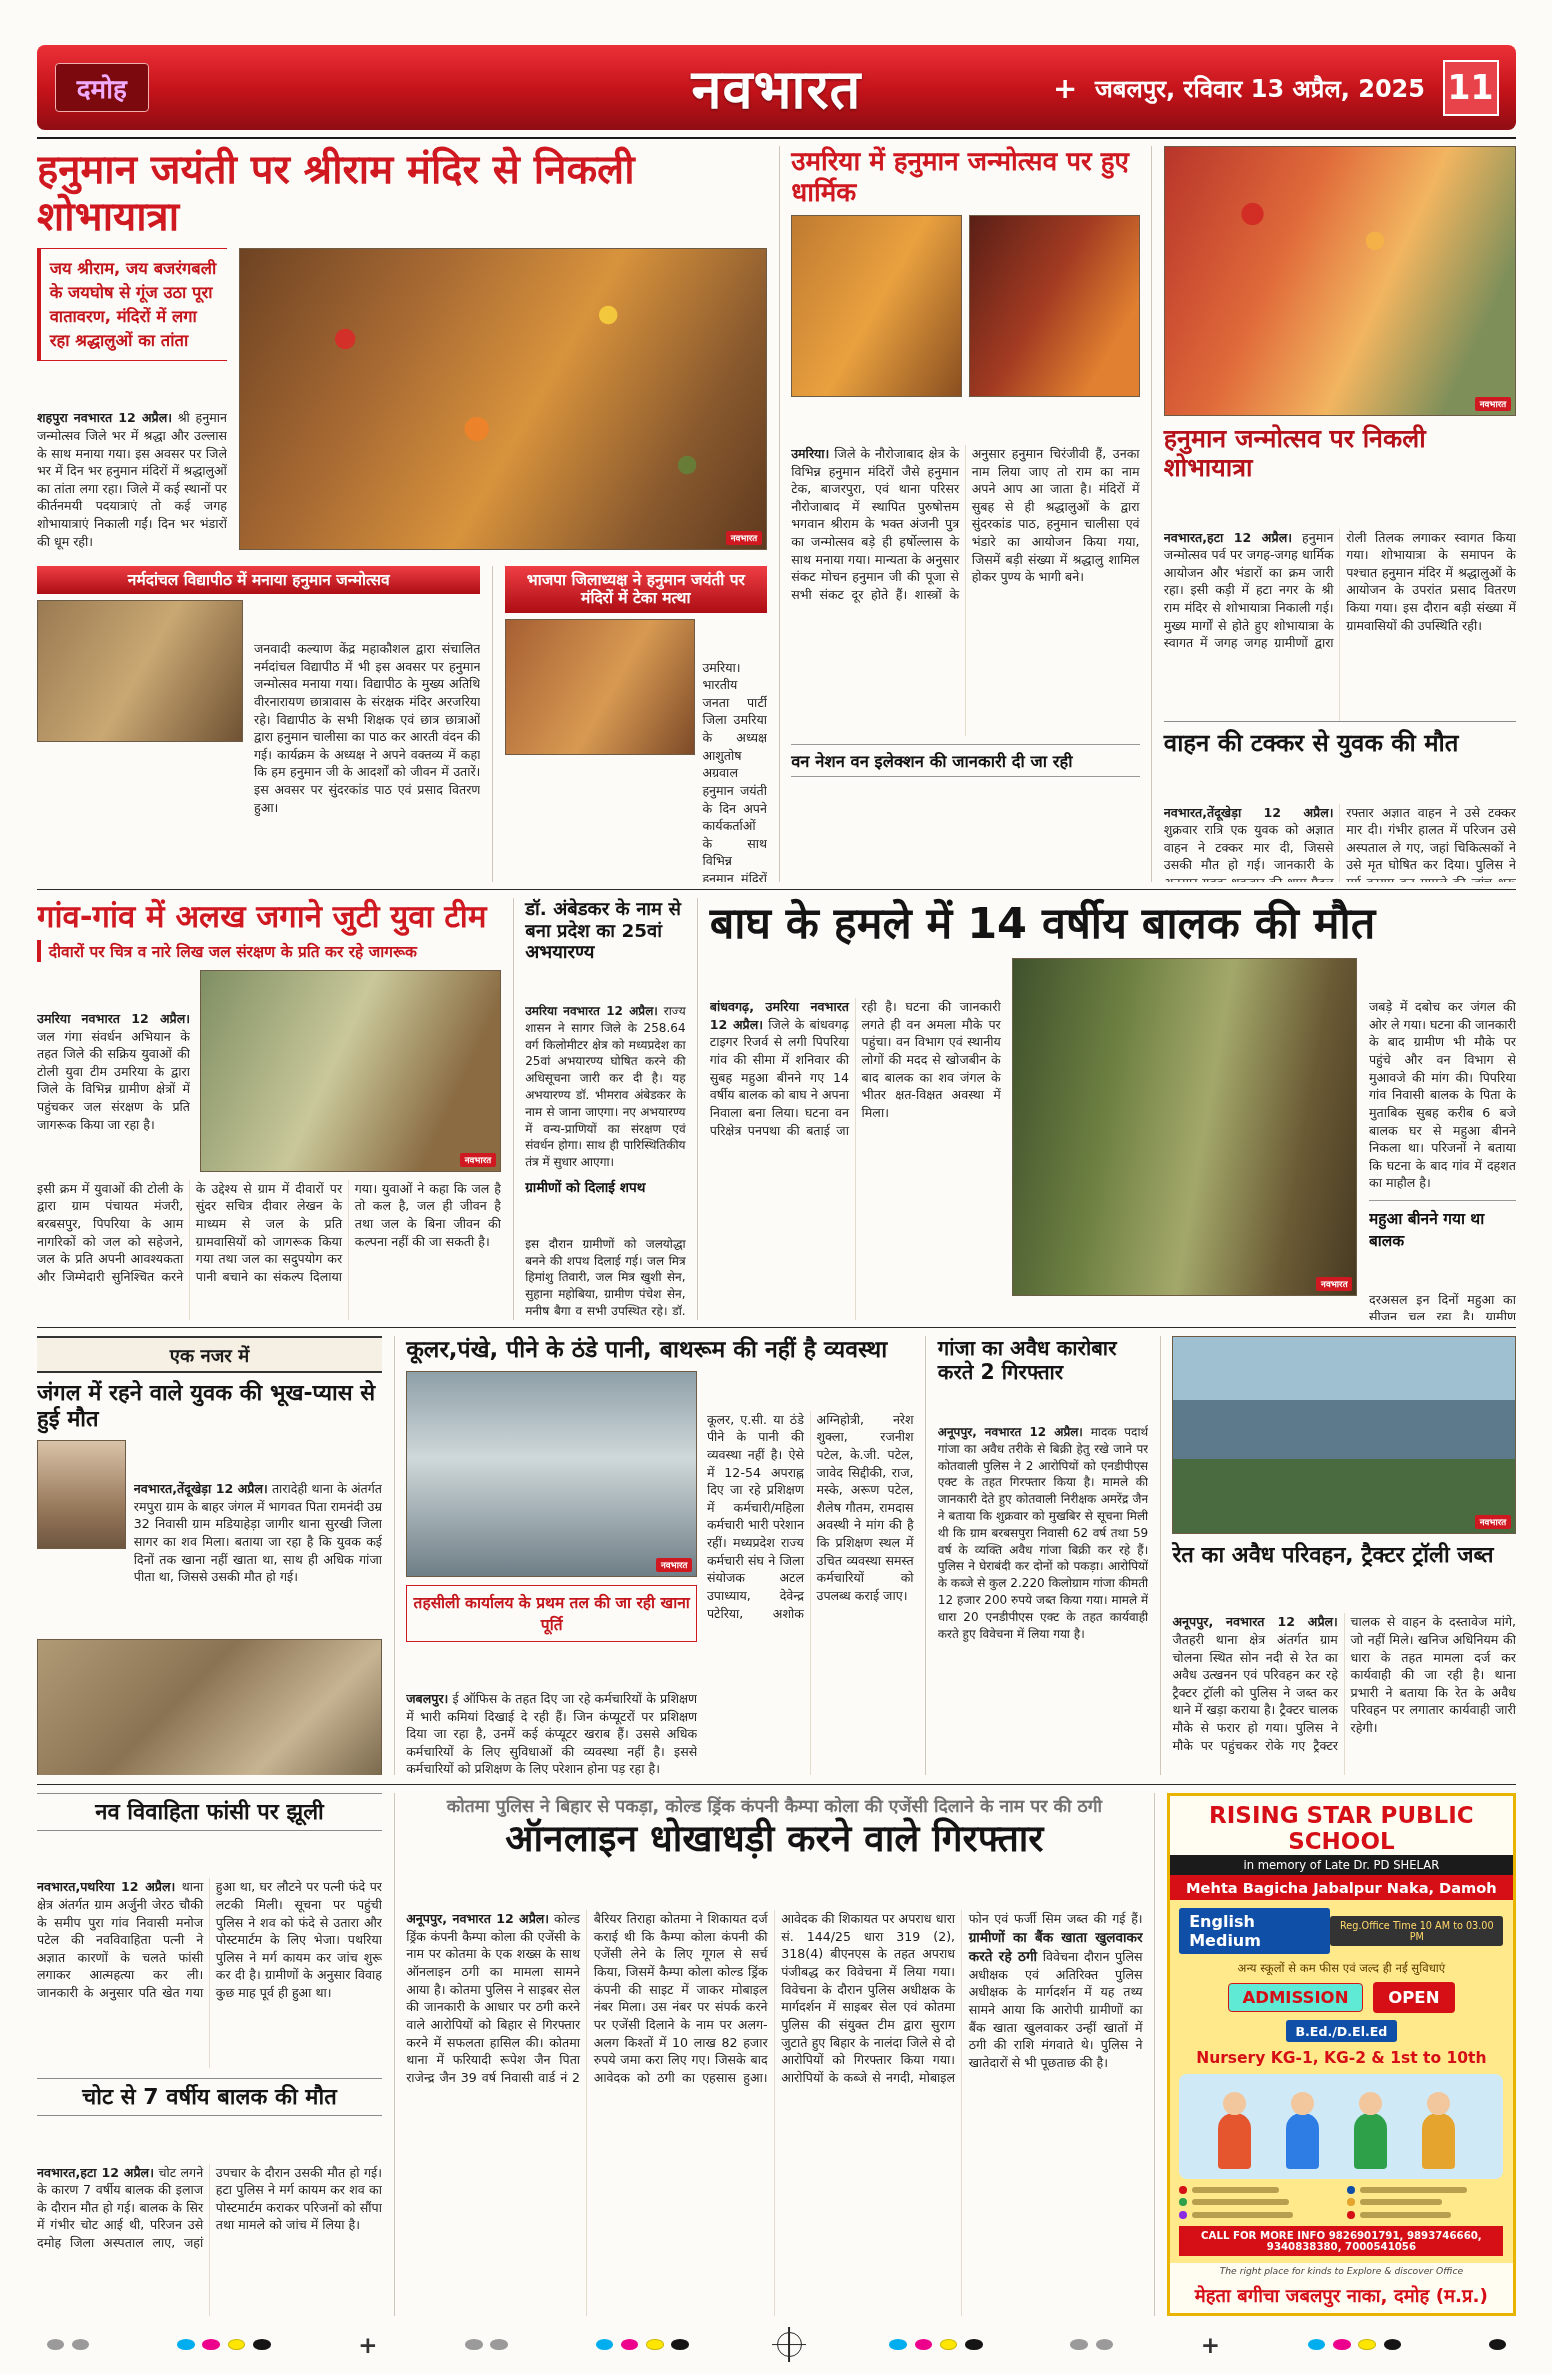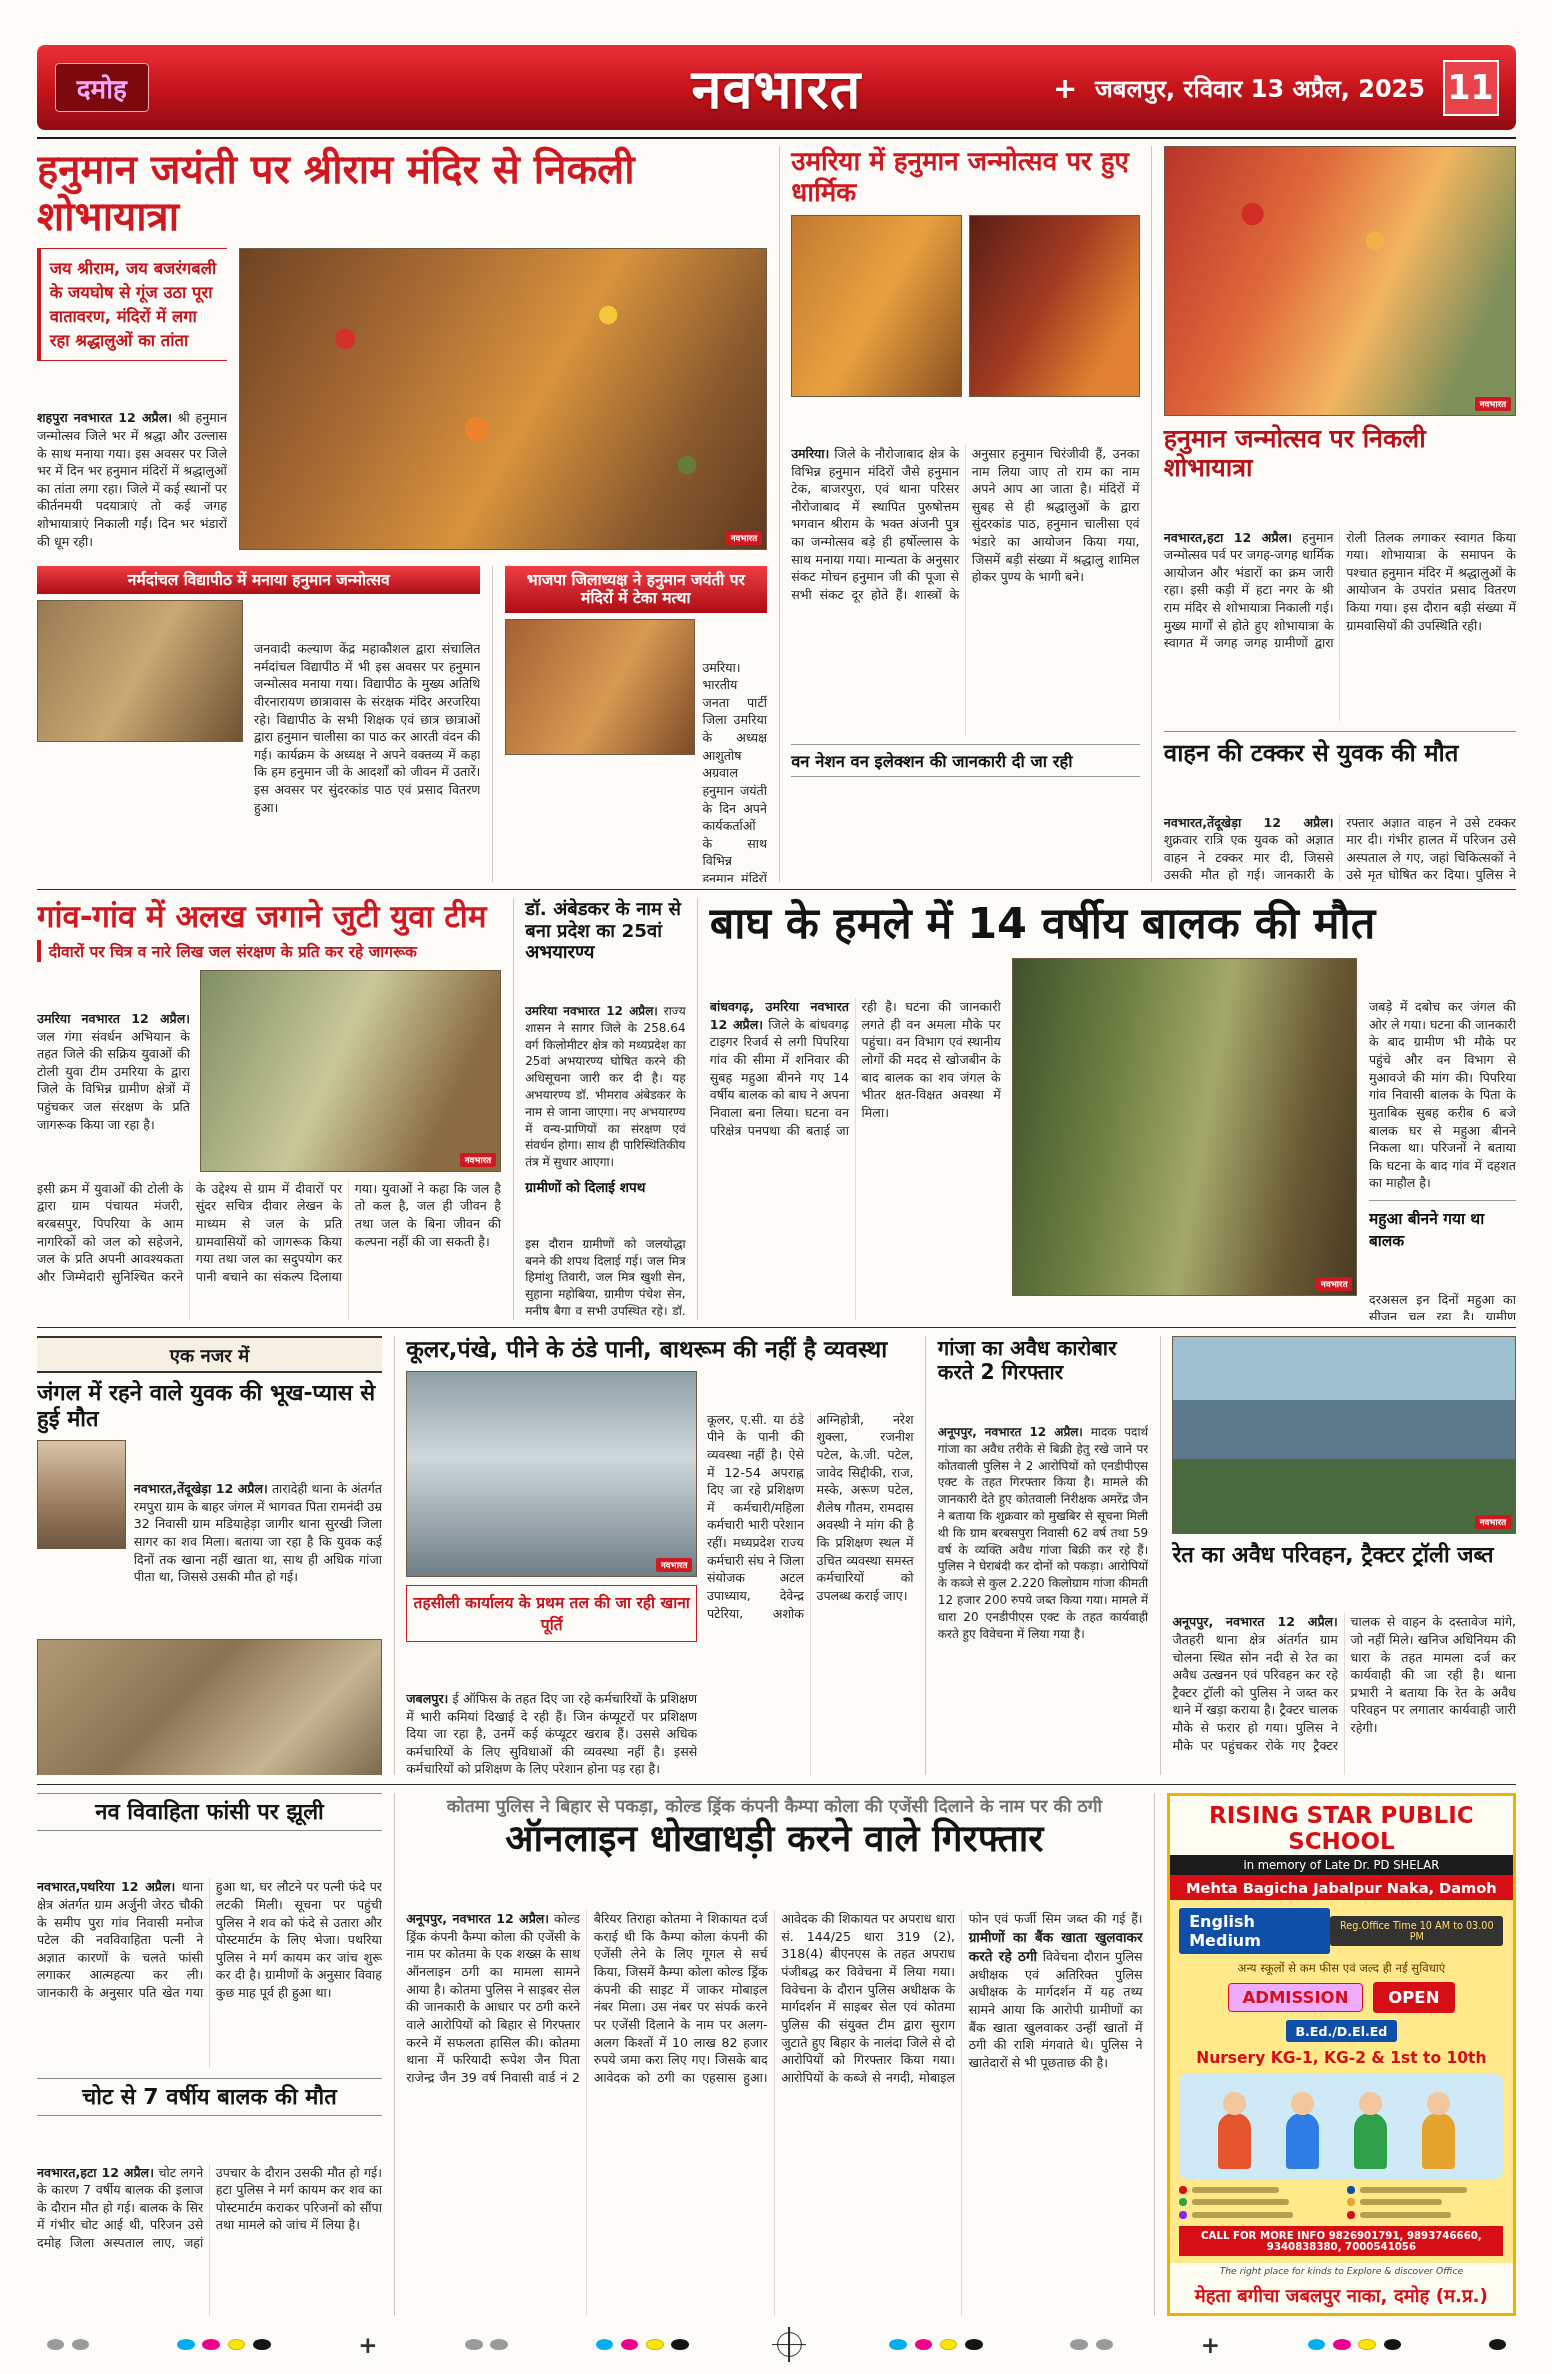--- a/index.html
+++ b/index.html
@@ -92,21 +92,21 @@
 
   .umr-head { font-size:26px; margin-bottom:7.8px; }
   .umr-phr { display:flex; gap:7.8px; height:182px; margin-bottom:7.8px; }
   .umr-phr .ph { flex:1; }
   .umr-body { height:291px; }
   .umr-sub { font-size:16.5px; border-top:1px solid #999; border-bottom:1px solid #999; padding:3.9px 0; margin:7.8px 0 5.8px; }
 
   .hata-ph { height:270px; margin-bottom:7.8px; }
   .hata-head { font-size:25px; color:#b5121a; margin-bottom:5.8px; }
   .hata-body { height:192px; }
-  .vah-head { font-size:24px; border-top:1px solid #8a8a8a; padding-top:7.8px; margin-top:10px; margin-bottom:5.8px; }
+  .vah-head { font-size:24px; border-top:1px solid #8a8a8a; padding-top:7.8px; margin-top:0; margin-bottom:5.8px; }
   .vah-body { flex:1; }
 
   
   .colD { width:464px; display:flex; flex-direction:column; }
   .colE { width:173px; }
   .colF { flex:1; display:flex; flex-direction:column; }
   .yv-head { font-size:31px; margin-bottom:5.8px; }
   .yv-kick { font-size:15.5px; color:#c4161c; font-weight:bold; border-left:4.9px solid #cf1820; padding-left:7.8px; margin-bottom:7.8px; }
   .yv-row { display:flex; gap:9.7px; height:202px; }
   .yv-txt { width:153px; overflow:hidden; }
@@ -161,21 +161,21 @@
   .ad { height:100%; border:3.9px solid #e8b400; background:#fffdf2; display:flex; flex-direction:column; overflow:hidden; }
   .ad-name { color:#d60f16; font-weight:bold; font-size:23px; text-align:center; padding:5.8px 3.9px 1.9px; }
   .ad-mem { background:#1b1b1b; color:#fff; font-size:11.6px; text-align:center; padding:2.9px 0; }
   .ad-addr { background:#d60f16; color:#fff; font-weight:bold; font-size:14.6px; text-align:center; padding:3.9px 0; }
   .ad-body { flex:1; background:#ffe98a; padding:7.8px 9.7px; display:flex; flex-direction:column; gap:6.8px; }
   .ad-rowa { display:flex; justify-content:space-between; align-items:center; }
   .ad-em { background:#0f4fa8; color:#fff; font-weight:bold; font-size:16px; padding:3.9px 9.7px; border-radius:2.9px; }
   .ad-reg { background:#333; color:#ffd86b; font-size:9.7px; padding:3.9px 7.8px; border-radius:2.9px; text-align:center; }
   .ad-note { font-size:11.6px; color:#5a3b00; text-align:center; }
   .ad-rowb { display:flex; justify-content:center; gap:9.7px; align-items:center; }
-  .ad-adm { border:1.9px solid #d60f16; color:#d60f16; background:#f0abfc; font-weight:bold; font-size:16.5px; padding:3.9px 13.6px; border-radius:3.9px; }
+  .ad-adm { border:1.9px solid #d60f16; color:#d60f16; background:#5eead4; font-weight:bold; font-size:16.5px; padding:3.9px 13.6px; border-radius:3.9px; }
   .ad-open { background:#d60f16; color:#fff; font-weight:bold; font-size:16.5px; padding:5.8px 15.5px; border-radius:3.9px; }
   .ad-bed { background:#0f4fa8; color:#fff; font-weight:bold; font-size:12.6px; padding:3.9px 9.7px; border-radius:2.9px; align-self:center; }
   .ad-cls { color:#d60f16; font-weight:bold; font-size:15.5px; text-align:center; }
   .ad-kids { height:105px; background:#cfe9f7; border-radius:7.8px; position:relative; overflow:hidden; }
   .kid { position:absolute; bottom:9.7px; width:33px; height:56px; border-radius:15.5px 15.5px 3.9px 3.9px; }
   .kid::before { content:""; position:absolute; top:-21.3px; left:4.9px; width:23px; height:23px; border-radius:50%; background:#f2c79d; }
   .k1 { left:39px; background:#e5562e; } .k2 { left:107px; background:#2e7de5; }
   .k3 { left:175px; background:#2ea04a; } .k4 { left:243px; background:#e5a42e; }
   .ad-feats { display:grid; grid-template-columns:1fr 1fr; gap:4.9px 11.6px; }
   .feat { display:flex; align-items:center; gap:4.9px; }

